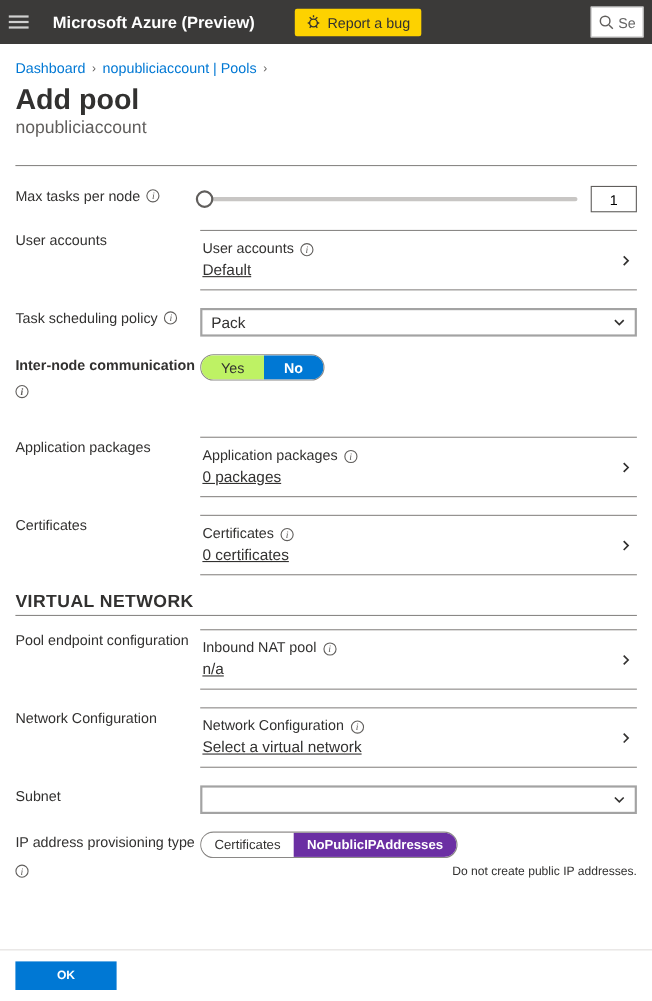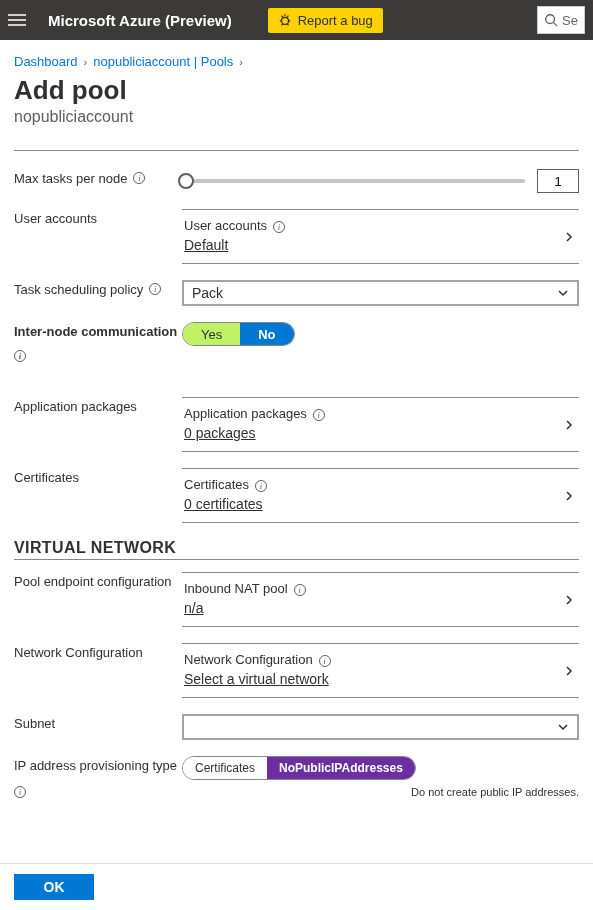--- a/index.html
+++ b/index.html
@@ -57,21 +57,21 @@
   .section-title { font-size: 16px; font-weight: 700; letter-spacing: 0.4px; color: #323130; margin: 16px 0 2px 0; }
   .section-underline { height: 1px; background: #8a8886; margin-bottom: 12px; }
   
   .tag-group { display: inline-flex; border: 1px solid #8a8886; border-radius: 14px; overflow: hidden; height: 24px; }
   .tag-group .tag { padding: 0 12px; display: flex; align-items: center; font-size: 12px; cursor: pointer; }
   .tag-group .tag.plain { background: #fff; color: #323130; }
   .tag-group .tag.active { background: #6b2fa3; color: #fff; font-weight: 600; }
   .helper-text { font-size: 11px; color: #323130; text-align: right; margin-top: 6px; }
   
   .footer { position: absolute; bottom: 0; left: 0; right: 0; border-top: 1px solid #e1dfdd; padding: 10px 14px; background: #fff; }
-  .ok-btn { background: #0078d4; color: #fff; border: none; width: 80px; height: 26px; font-size: 14px; font-weight: 600; cursor: pointer; }
+  .ok-btn { background: #0078d4; color: #fff; border: none; width: 92px; height: 26px; font-size: 11px; font-weight: 600; cursor: pointer; }
   
   svg.chev { width: 12px; height: 12px; }
 </style>
 </head>
 <body>
 
 <div class="topbar">
   <div class="hamburger">
     <span></span>
       <span></span>

